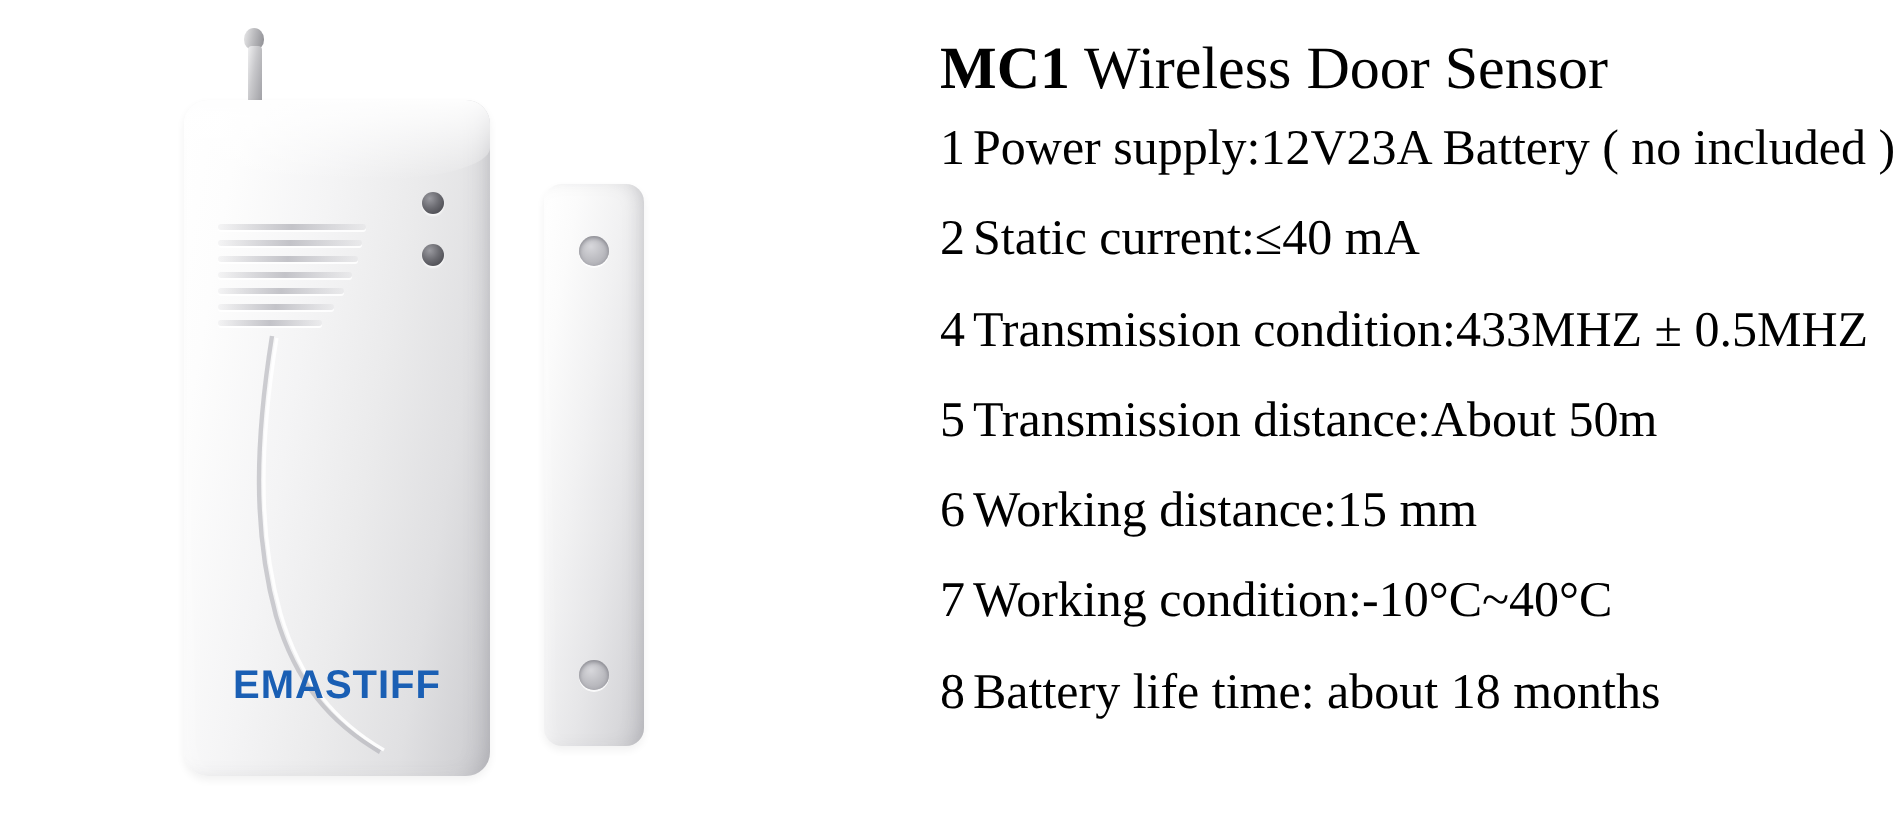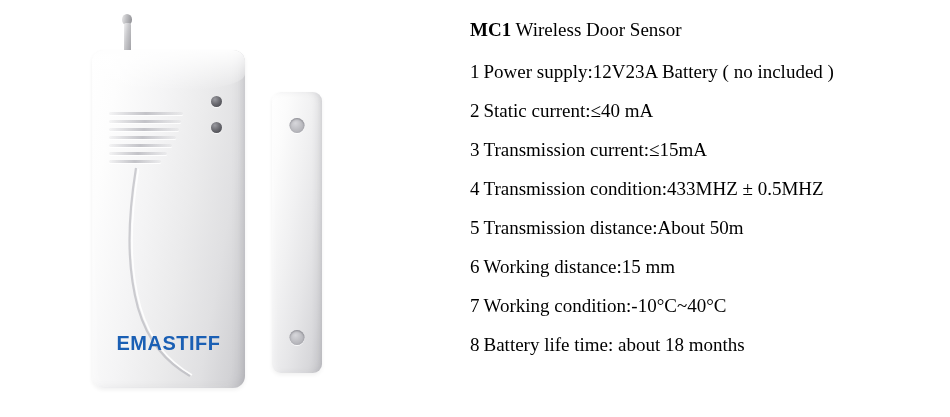--- a/index.html
+++ b/index.html
@@ -189,36 +189,36 @@
     position: absolute;
     left: 470px;
     top: 0;
     width: 480px;
     height: 417px;
   }
   .spec-title {
     position: absolute;
     left: 0;
     top: 20px;
-    font-size: 19px;
+    font-size: 30px;
     line-height: 1;
     color: #000000;
     white-space: nowrap;
   }
   .spec-title .model {
     font-weight: bold;
   }
   .spec-list {
     position: absolute;
     left: 0;
     top: 62px;
     width: 480px;
   }
   .spec-item {
-    font-size: 19px;
+    font-size: 25px;
     line-height: 1.05;
     color: #000000;
     margin-bottom: 19px;
     white-space: nowrap;
   }
   .spec-item .idx {
     margin-right: 4px;
   }
 </style>
 </head>
@@ -273,23 +273,20 @@
     </div>
 
     <div class="spec-list">
       <div class="spec-item">
         <span class="idx">1</span><span>Power supply:12V23A Battery ( no included )</span>
       </div>
       <div class="spec-item">
         <span class="idx">2</span><span>Static current:≤40 mA</span>
       </div>
       <div class="spec-item">
-        <span class="idx">3</span><span>Transmission current:≤15mA</span>
-      </div>
-      <div class="spec-item">
         <span class="idx">4</span><span>Transmission condition:433MHZ ± 0.5MHZ</span>
       </div>
       <div class="spec-item">
         <span class="idx">5</span><span>Transmission distance:About 50m</span>
       </div>
       <div class="spec-item">
         <span class="idx">6</span><span>Working distance:15 mm</span>
       </div>
       <div class="spec-item">
         <span class="idx">7</span><span>Working condition:-10°C~40°C</span>

